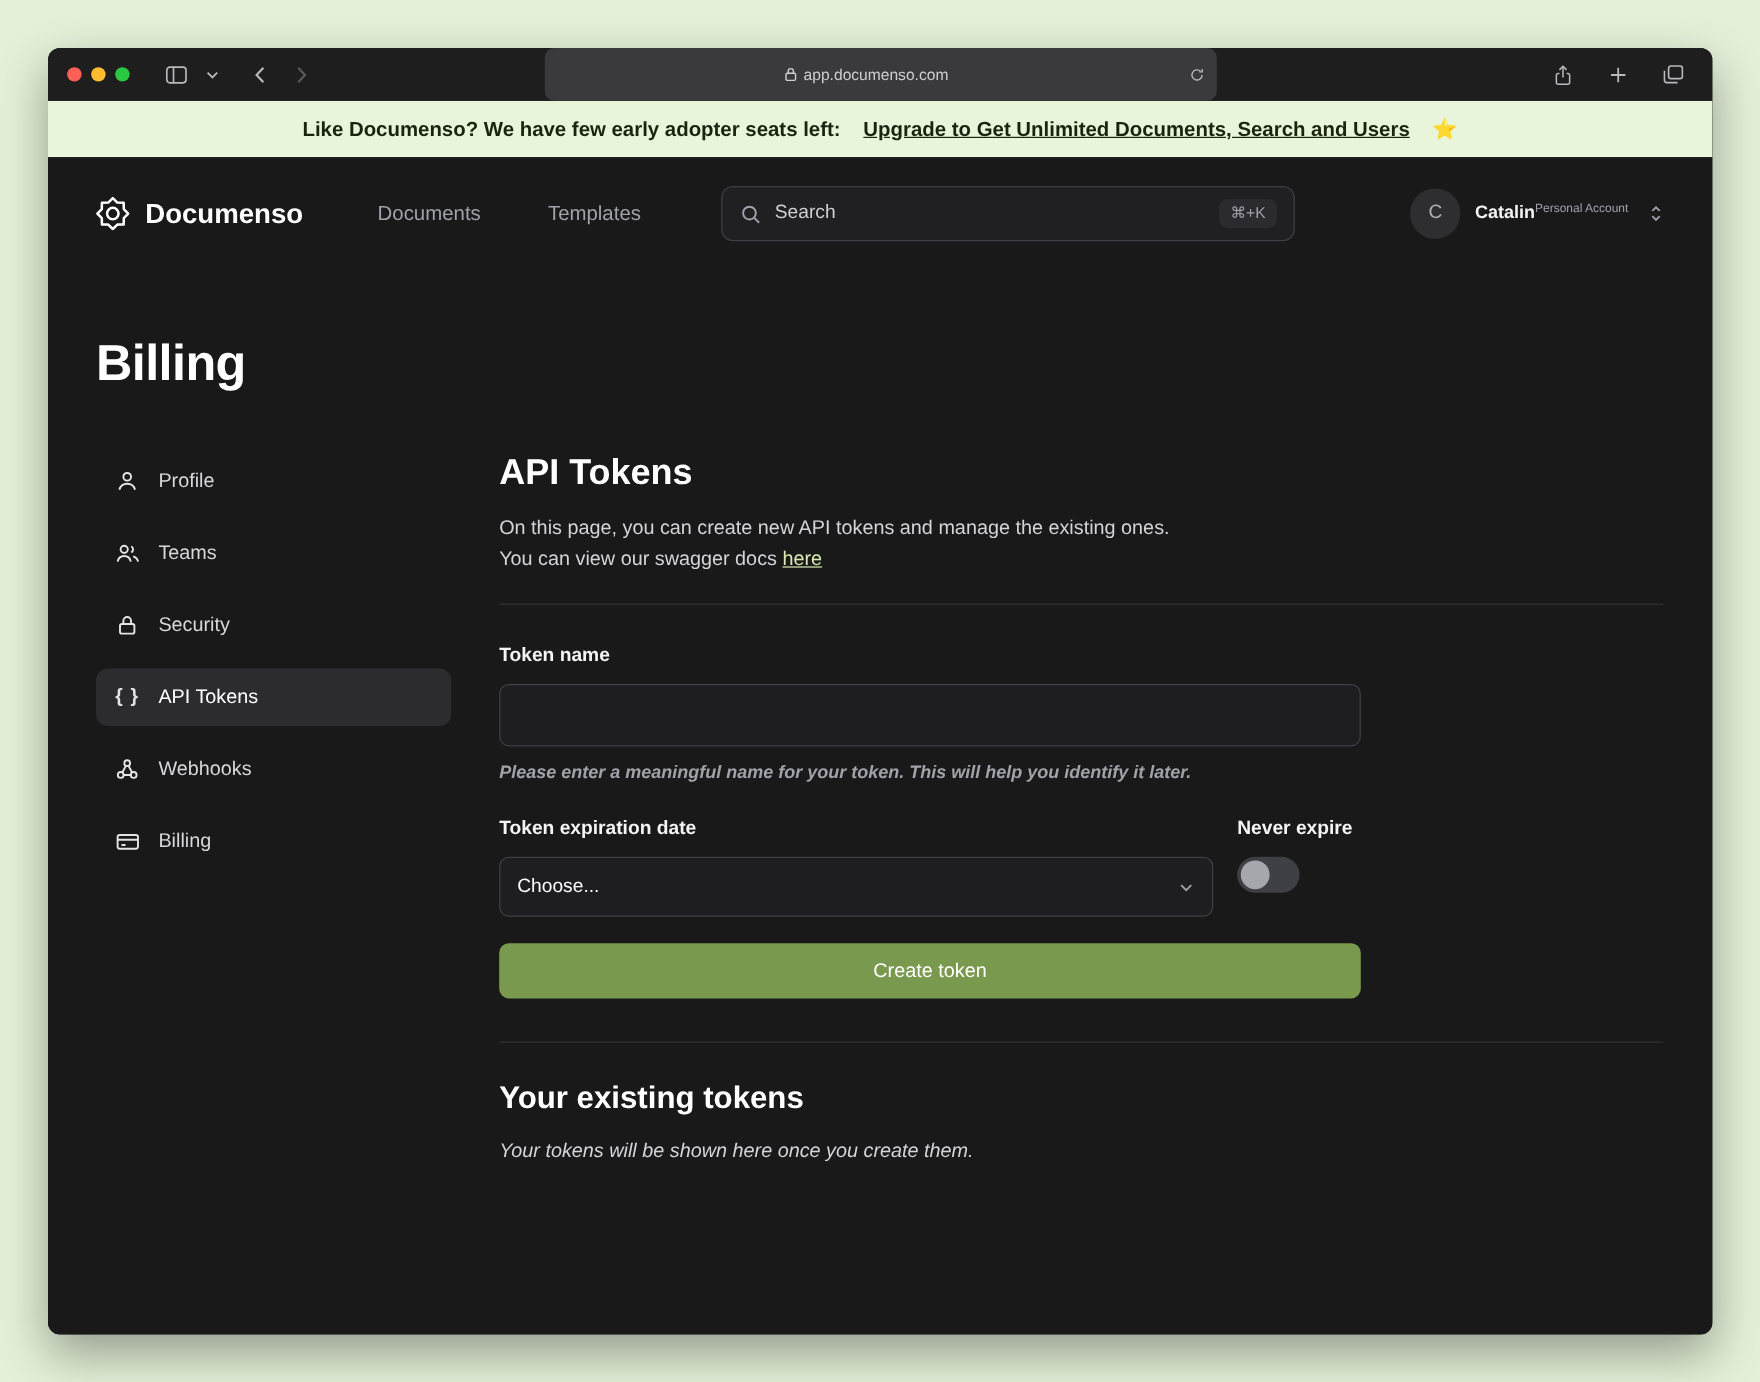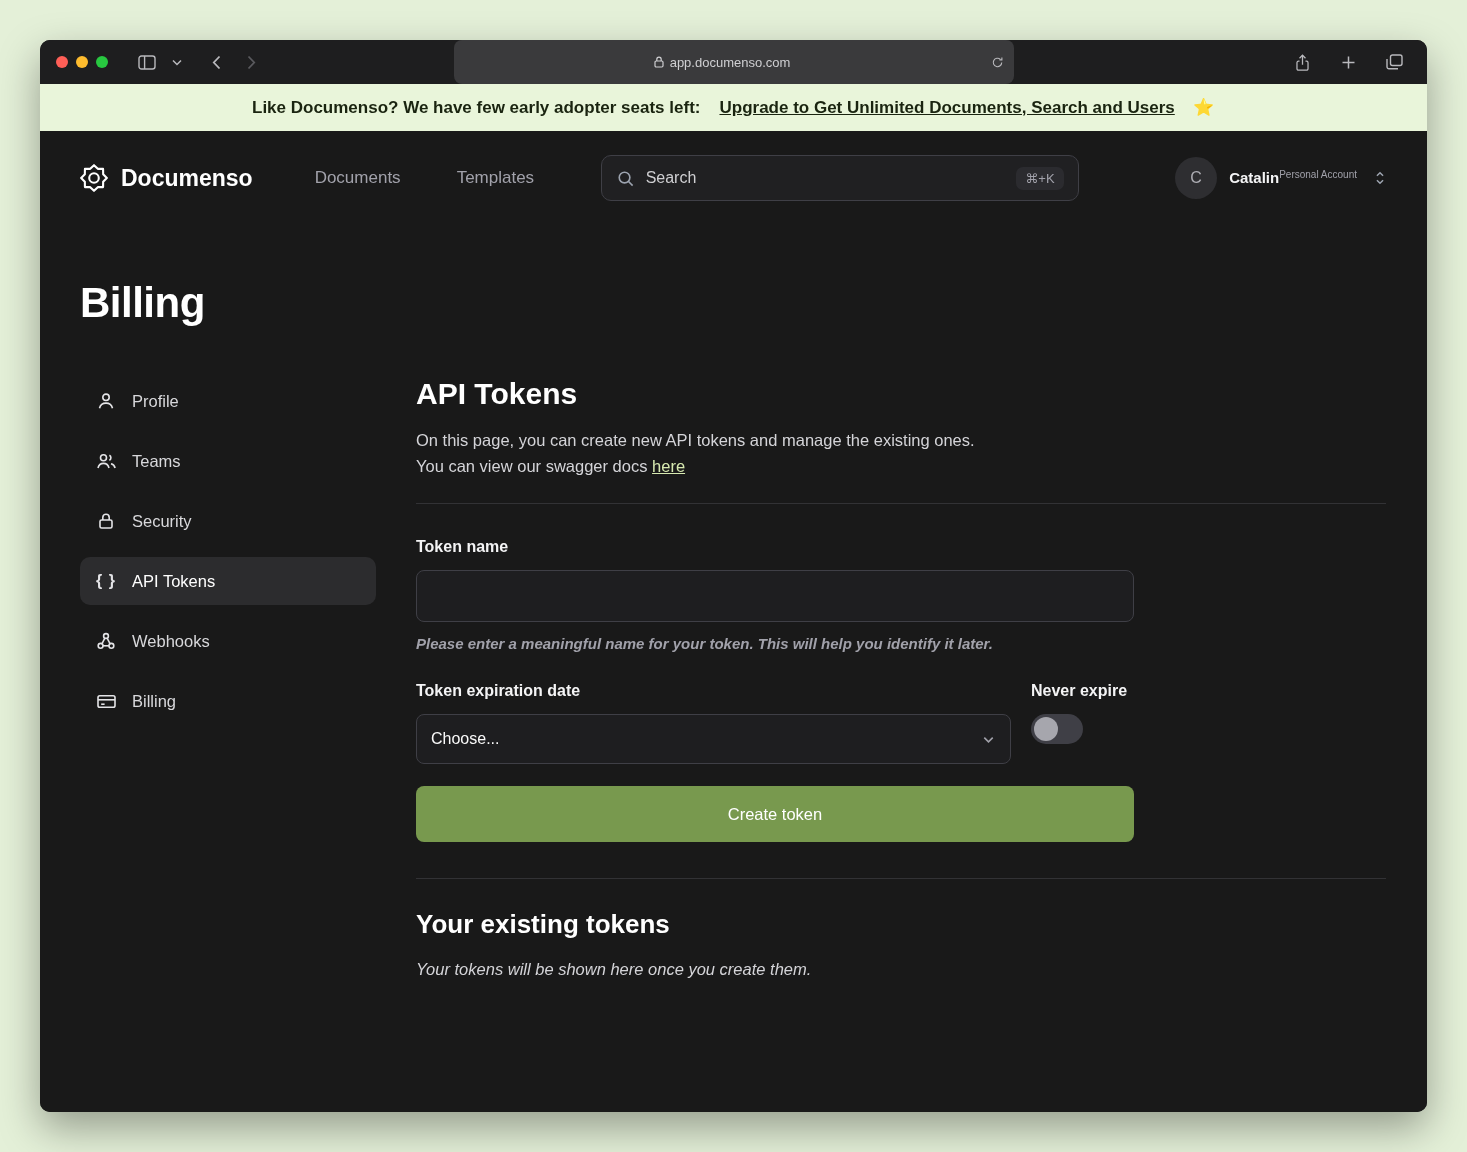--- a/index.html
+++ b/index.html
@@ -80,21 +80,21 @@
   .select { height:50px; border:1px solid #3f3f46; background:#1e1e20; border-radius:8px;
             display:flex; align-items:center; justify-content:space-between; padding:0 14px;
             font-size:16px; color:#fafafa; cursor:pointer; }
   .select .chev { color:#a1a1aa; display:flex; }
   .never-col { margin-left:20px; }
   .toggle { width:52px; height:30px; border-radius:999px; background:#3f3f46; position:relative;
             margin-top:9px; cursor:pointer; }
   .toggle .knob { position:absolute; left:3px; top:3px; width:24px; height:24px; border-radius:50%;
                   background:#a6a6ad; }
 
-  .create-btn { display:block; width:718px; height:56px; margin-top:22px; background:#78994e; border:none;
+  .create-btn { display:block; width:718px; height:46px; margin-top:22px; background:#78994e; border:none;
                 border-radius:8px; color:#fff; font-size:16.5px; font-weight:500; cursor:pointer; }
 
   .divider.second { margin-top:36px; }
   .existing-title { font-size:26px; font-weight:700; margin:30px 0 0; }
   .empty-text { font-style:italic; font-size:16.5px; color:#d4d4d8; margin-top:20px; }
 </style>
 </head>
 <body>
 
 <div class="stage">

